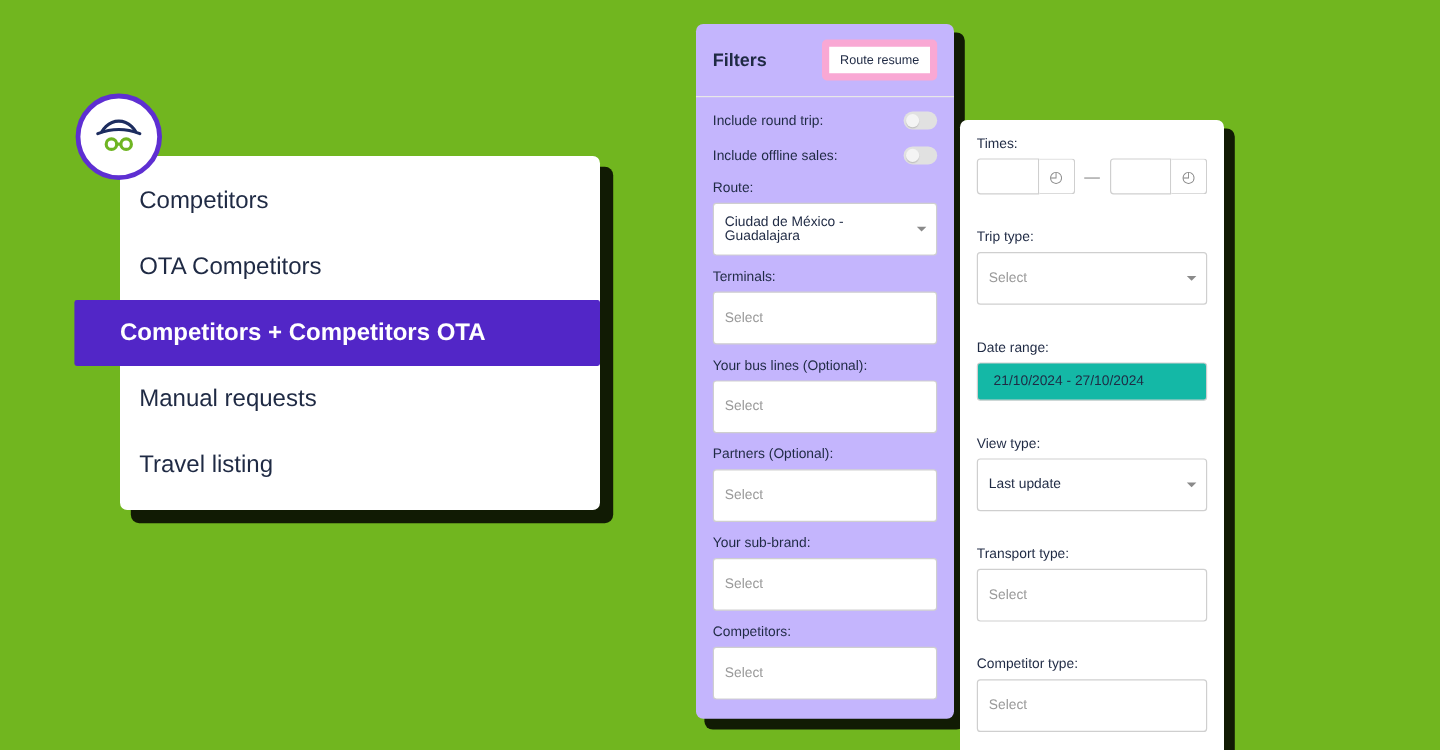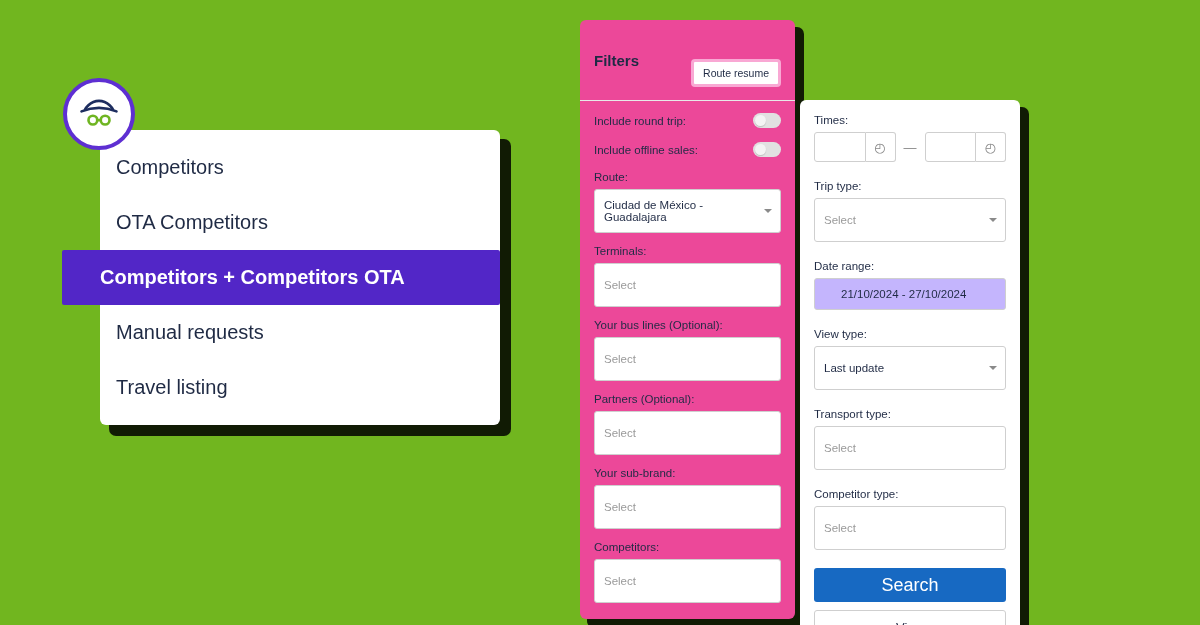--- a/index.html
+++ b/index.html
@@ -57,47 +57,46 @@
     padding-right: 18px;
     border-radius: 2px;
   }
 
   
   .filters-panel {
     position: absolute;
     left: 580px;
     top: 20px;
     width: 215px;
-    background: #ec4899;
+    background: #c4b5fd;
     border-radius: 6px;
     box-shadow: 8px 8px 0 1px rgba(0,0,0,0.85);
     z-index: 8;
     padding: 0;
   }
   .filters-header {
     display: flex;
     justify-content: space-between;
     align-items: center;
     padding: 13px 14px;
     border-bottom: 1px solid #e8e8e8;
   }
   .filters-title {
     font-size: 15px;
     font-weight: 700;
     color: #1f2a44;
   }
   .route-resume-btn {
     background: #fff;
-    border: 3px solid #f9a8d4;
+    border: 6px solid #f9a8d4;
     border-radius: 4px;
     padding: 5px 9px;
     font-size: 10.5px;
     color: #1f2a44;
     cursor: pointer;
-    margin-top: 26px;
   }
   .filters-body {
     padding: 12px 14px 16px;
   }
   .toggle-row {
     display: flex;
     justify-content: space-between;
     align-items: center;
     font-size: 11.5px;
     color: #1f2a44;
@@ -203,22 +202,22 @@
   .dash {
     color: #888;
     font-size: 13px;
     padding: 0 2px;
   }
   .date-box {
     width: 100%;
     height: 32px;
     border: 1px solid #cfcfcf;
     border-radius: 3px;
-    background: #c4b5fd;
-    padding: 0 26px;
+    background: #14b8a6;
+    padding: 0 13px;
     font-size: 11.5px;
     color: #1f2a44;
     display: flex;
     align-items: center;
     cursor: pointer;
   }
   .action-buttons {
     margin-top: 18px;
   }
   .btn-search {
@@ -239,21 +238,21 @@
     color: #1f2a44;
     border: 1px solid #cfcfcf;
     border-radius: 3px;
     font-size: 13px;
     cursor: pointer;
   }
   .rp-label {
     font-size: 11.5px;
     color: #1f2a44;
     margin-bottom: 6px;
-    margin-top: 18px;
+    margin-top: 30px;
     display: block;
   }
   .rp-label.first { margin-top: 0; }
 </style>
 </head>
 <body>
 
 <div class="logo-badge">
   <svg viewBox="0 0 48 48">
     <path d="M8 19 C8 19 13 9 24 9 C35 9 40 19 40 19" fill="none" stroke="#1d2d5f" stroke-width="3" stroke-linecap="round"></path>

